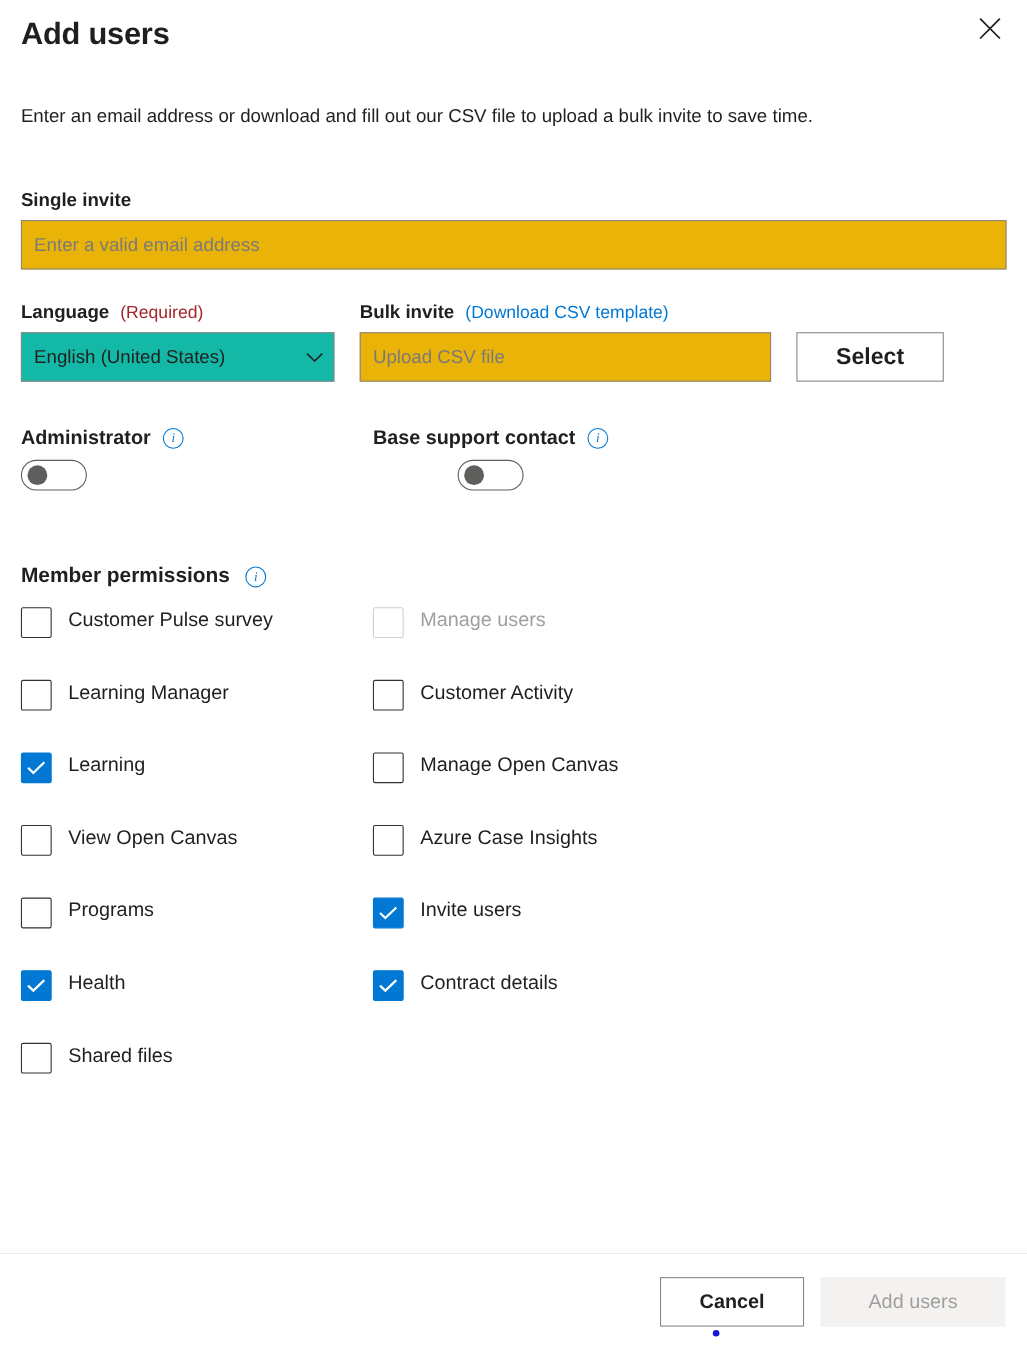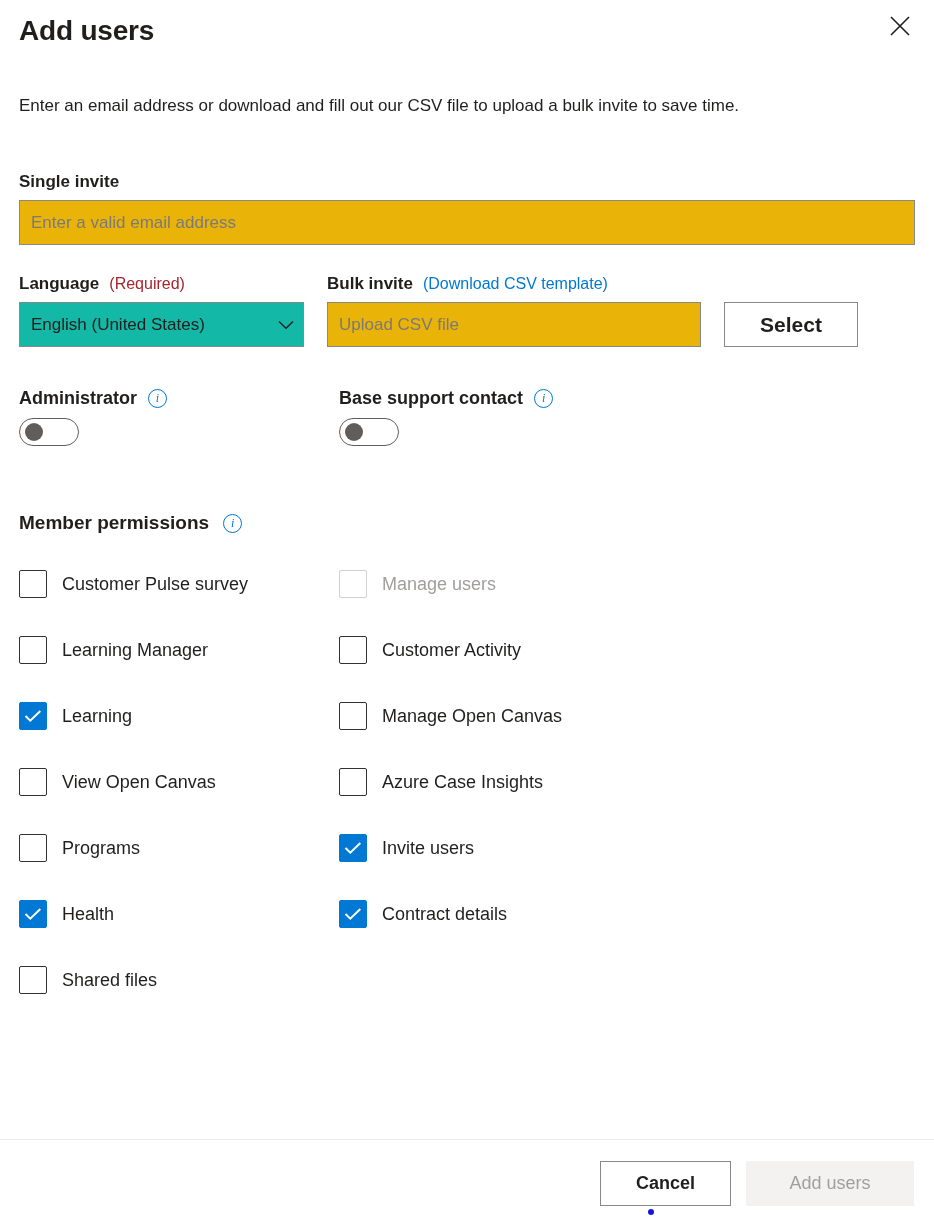--- a/index.html
+++ b/index.html
@@ -157,21 +157,21 @@
     color: #201f1e;
     cursor: pointer;
   }
 
   
   .toggle-row {
     display: flex;
     margin-top: 40px;
   }
   .toggle-group-left  { width: 320px; flex: 0 0 320px; }
-  .toggle-group-right { flex: 0 0 auto; }
+  .toggle-group-right { flex: 0 0 auto; text-align: center; }
   .toggle-label-line {
     display: flex;
     align-items: center;
     gap: 11px;
     margin-bottom: 9px;
   }
   .toggle-label {
     font-size: 18px;
     font-weight: 700;
     color: #201f1e;
@@ -230,21 +230,20 @@
     color: #201f1e;
     line-height: 22px;
   }
   .permissions-grid {
     display: grid;
     grid-template-columns: 320px 1fr;
     row-gap: 0;
   }
   .cb-row {
     display: flex;
-    align-items: center;
     gap: 15px;
     height: 66px;
     cursor: pointer;
   }
   .cb-row.disabled { cursor: default; }
   .cb-box {
     width: 28px;
     height: 28px;
     border: 1.5px solid #323130;
     border-radius: 2px;

